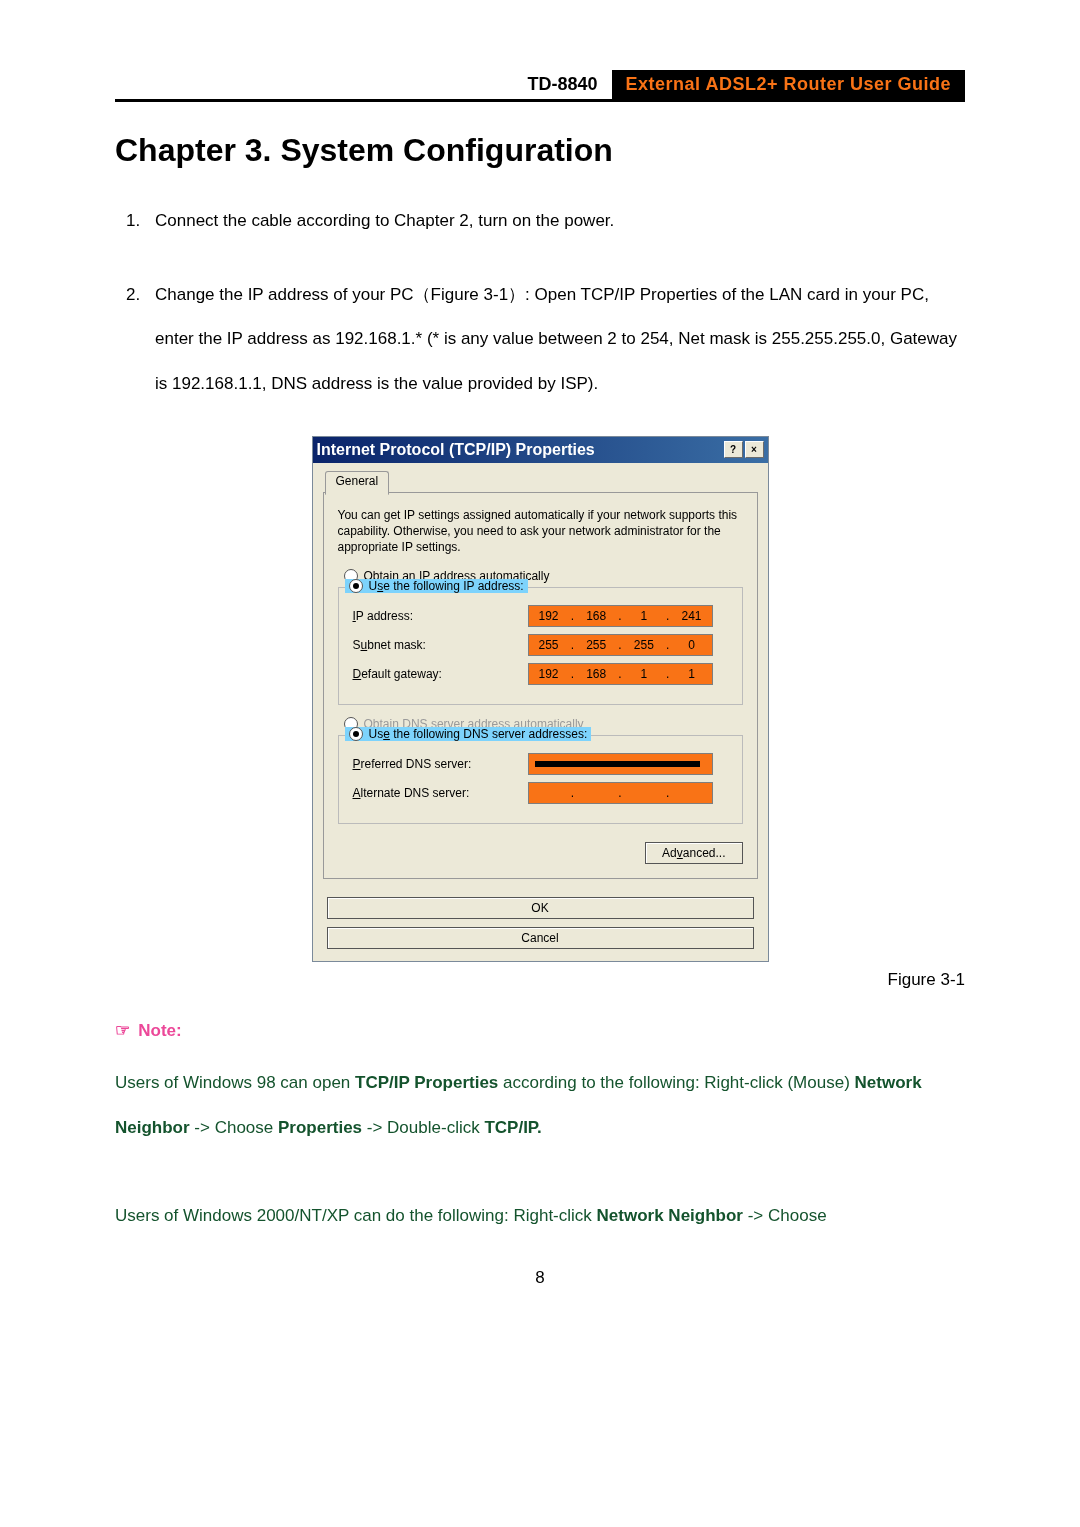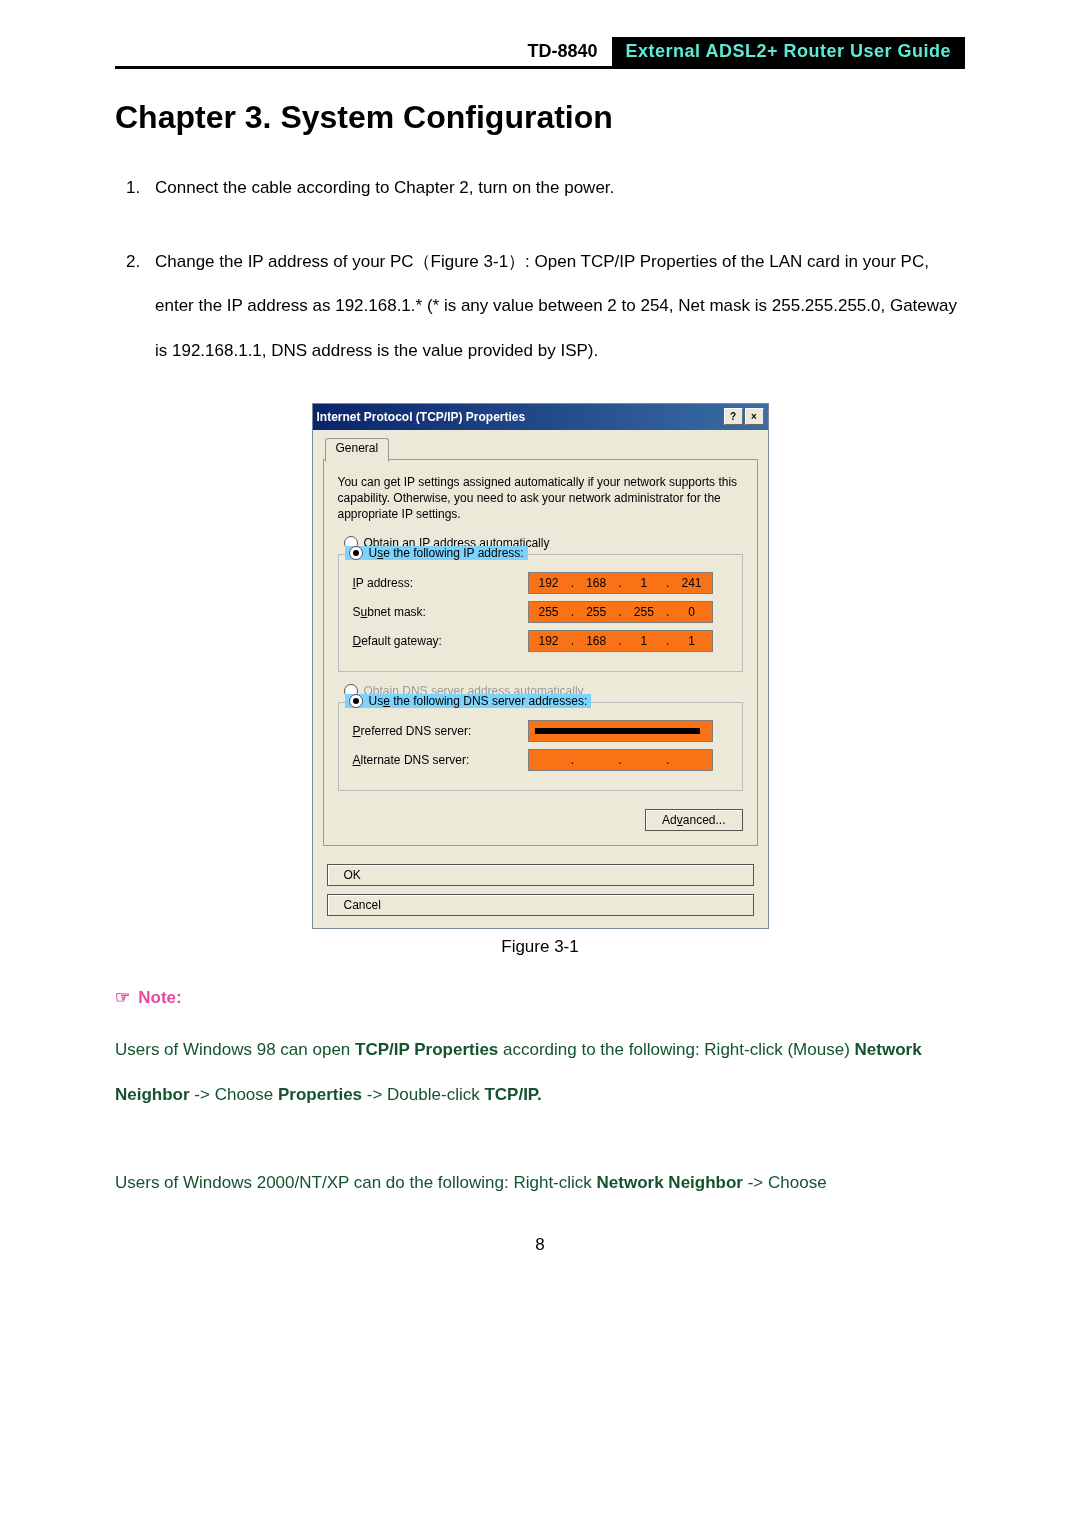--- a/index.html
+++ b/index.html
@@ -4,36 +4,36 @@
 <style>
 body {
   margin: 0;
   padding: 0;
   background: #fff;
   font-family: Arial, Helvetica, sans-serif;
   color: #000;
   width: 1080px;
 }
 .page {
-  padding: 37px 115px 40px 115px;
+  padding: 70px 115px 40px 115px;
 }
 .header-bar {
   display: flex;
   border-bottom: 3px solid #000;
   margin-bottom: 30px;
 }
 .header-spacer { flex: 1; }
 .header-model {
   font-weight: bold;
   font-size: 18px;
   padding: 4px 14px;
 }
 .header-title {
   background: #000;
-  color: #5eead4;
+  color: #f97316;
   font-weight: bold;
   font-size: 18px;
   padding: 4px 14px;
   letter-spacing: 0.5px;
 }
 .chapter-title {
   font-weight: bold;
   font-size: 32px;
   margin: 10px 0 30px 0;
 }
@@ -63,21 +63,21 @@
 .dialog-titlebar {
   background: #0a246a;
   background: linear-gradient(to right, #0a246a, #3a6ea5);
   color: #fff;
   font-weight: bold;
   display: flex;
   align-items: center;
   padding: 3px 4px;
   height: 20px;
 }
-.dialog-titlebar-text { flex: 1; font-size: 12px; }
+.dialog-titlebar-text { flex: 1; font-size: 16px; }
 .titlebar-btn {
   width: 17px;
   height: 15px;
   background: #ece9d8;
   border: 1px solid #fff;
   border-right-color: #6b6b6b;
   border-bottom-color: #6b6b6b;
   margin-left: 2px;
   font-size: 10px;
   font-weight: bold;
@@ -141,24 +141,25 @@
 }
 .ip-oct { width: 32px; text-align: center; font-size: 12px; }
 .ip-dot { font-size: 12px; }
 .redact-bar { width: 165px; height: 6px; background: #000; margin-left: 2px; }
 .btn {
   border: 1px solid #555;
   background: #ece9d8;
   font-size: 12px;
   padding: 3px 16px;
   box-shadow: inset 1px 1px 0 #fff;
+  text-align: center;
 }
 .dialog-footer { display: flex; justify-content: flex-end; gap: 8px; padding: 8px 14px 12px 14px; flex-direction: column; }
 .adv-row { display: flex; justify-content: flex-end; padding: 6px 0 0 0; }
-.figure-caption { text-align: center; font-size: 17px; margin: 4px 0 30px 0; }
+.figure-caption { text-align: right; font-size: 17px; margin: 4px 0 30px 0; }
 .note-header { color: #ec4899; font-weight: bold; font-size: 17px; margin-bottom: 20px; }
 .note-header .hand { margin-right: 8px; }
 .note-body { color: #14532d; font-size: 17px; line-height: 2.6; }
 .note-body .b { font-weight: bold; }
 .page-number { text-align: center; font-size: 17px; margin-top: 30px; }
 .ul { text-decoration: underline; }
 </style>
 </head>
 <body>
 

